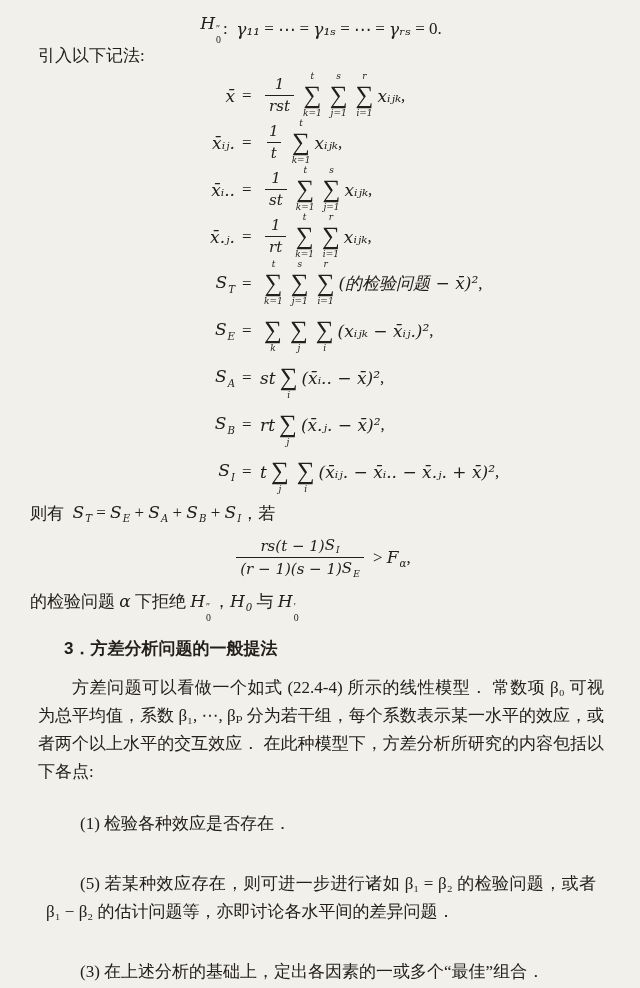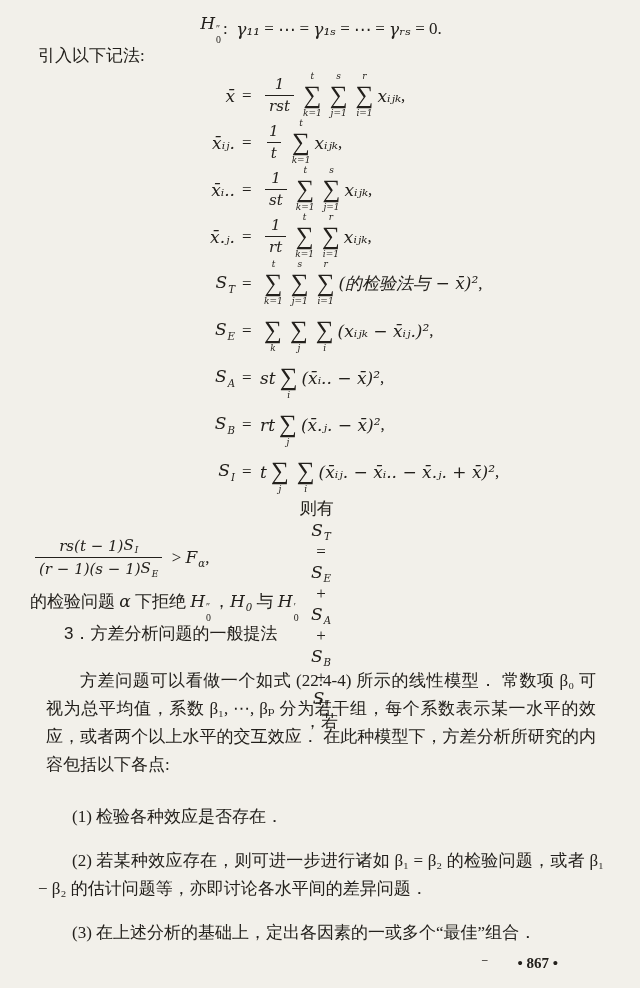--- a/index.html
+++ b/index.html
@@ -25,26 +25,26 @@
   .frac{display:inline-flex;flex-direction:column;align-items:center;vertical-align:middle;margin:0 5px;font-size:15px;line-height:1.3;}
   .frac .num{padding:0 4px;display:flex;align-items:center;}
   .frac .den{border-top:1.4px solid currentColor;padding:1px 4px 0;display:flex;align-items:center;}
   
   .center-formula{display:flex;justify-content:center;align-items:center;min-height:30px;}
   .intro{margin:0 0 0 8px;min-height:28px;}
   .notation{display:flex;flex-direction:column;}
   .frow{display:grid;grid-template-columns:212px 1fr;align-items:center;min-height:47px;}
   .flhs{justify-self:end;display:flex;align-items:center;padding-right:7px;}
   .frhs{display:flex;align-items:center;justify-self:start;}
-  .fline{display:flex;align-items:center;min-height:32px;margin-top:2px;flex-direction:column;}
-  .ftest{display:flex;align-items:center;min-height:58px;}
+  .fline{display:flex;align-items:center;min-height:32px;margin-top:2px;}
+  .ftest{display:flex;justify-content:center;align-items:center;min-height:58px;}
   .note{min-height:30px;line-height:28px;}
-  .heading{font-weight:normal;text-indent:2em;min-height:32px;line-height:30px;font-family:"Liberation Sans","DejaVu Sans",sans-serif;font-size:17px;margin-top:2px;}
-  p.body-par{margin:16px;line-height:28px;text-indent:2em;text-align:justify;}
-  p.point{margin:8px;line-height:28px;text-indent:2em;text-align:justify;}
+  .heading{font-weight:bold;text-indent:2em;min-height:32px;line-height:30px;font-family:"Liberation Sans","DejaVu Sans",sans-serif;font-size:17px;margin-top:17px;}
+  p.body-par{margin:8px;line-height:28px;text-indent:2em;text-align:justify;}
+  p.point{margin:16px;line-height:28px;text-indent:2em;text-align:justify;}
   .footer{margin-top:auto;display:flex;justify-content:flex-end;align-items:baseline;gap:30px;padding-right:54px;font-weight:bold;font-size:15px;}
   .page-mark{font-size:11px;vertical-align:super;transform:translateY(-5px);}
 </style>
 </head>
 <body>
 
 <div class="page">
 
   <div class="center-formula">
       <span><span class="mvar">H</span><span class="ss">
@@ -193,21 +193,21 @@
           <span class="sum">
             <span class="lim">s</span>
             <span class="sig">∑</span>
             <span class="lim">j=1</span>
           </span>
           <span class="sum">
             <span class="lim">r</span>
             <span class="sig">∑</span>
             <span class="lim">i=1</span>
           </span>
-          <span class="mvar">(的检验法与 − x̄)²</span>
+          <span class="mvar">(的检验问题 − x̄)²</span>
           <span class="mtext">,</span>
         </span>
     </div>
     <div class="frow">
       <span class="flhs">
           <span><span class="mvar">S</span><span class="msub">E</span></span>
         </span>
       <span class="frhs">
           <span class="mtext">=  </span>
           <span class="sum">
@@ -320,21 +320,21 @@
         </span></span><span class="mtext">，</span><span><span class="mvar">H</span><span class="msub">0</span></span><span class="mtext"> 与 </span><span><span class="mvar">H</span><span class="ss">
           <span class="ss-sup">′</span>
           <span class="ss-sub">0</span>
         </span></span></div>
 
   <div class="heading">3．方差分析问题的一般提法</div>
 
   <p class="body-par">方差问题可以看做一个如式 (22.4-4) 所示的线性模型． 常数项 β₀ 可视为总平均值，系数 β₁, ⋯, βₚ 分为若干组，每个系数表示某一水平的效应，或者两个以上水平的交互效应． 在此种模型下，方差分析所研究的内容包括以下各点:</p>
 
   <p class="point">(1) 检验各种效应是否存在．</p>
-  <p class="point">(2) 若某种效应存在，则可进一步进行诸如 β₁ = β₂ 的检验问题，或者 β₁ − β₂ 的估计问题等，亦即讨论各水平间的差异问题．</p>
+  <p class="point">(5) 若某种效应存在，则可进一步进行诸如 β₁ = β₂ 的检验问题，或者 β₁ − β₂ 的估计问题等，亦即讨论各水平间的差异问题．</p>
   <p class="point">(3) 在上述分析的基础上，定出各因素的一或多个“最佳”组合．</p>
 
   <div class="footer">
     <span class="page-mark">–</span>
     <span>• 867 •</span>
   </div>
 
 </div>
 
 </body></html>

